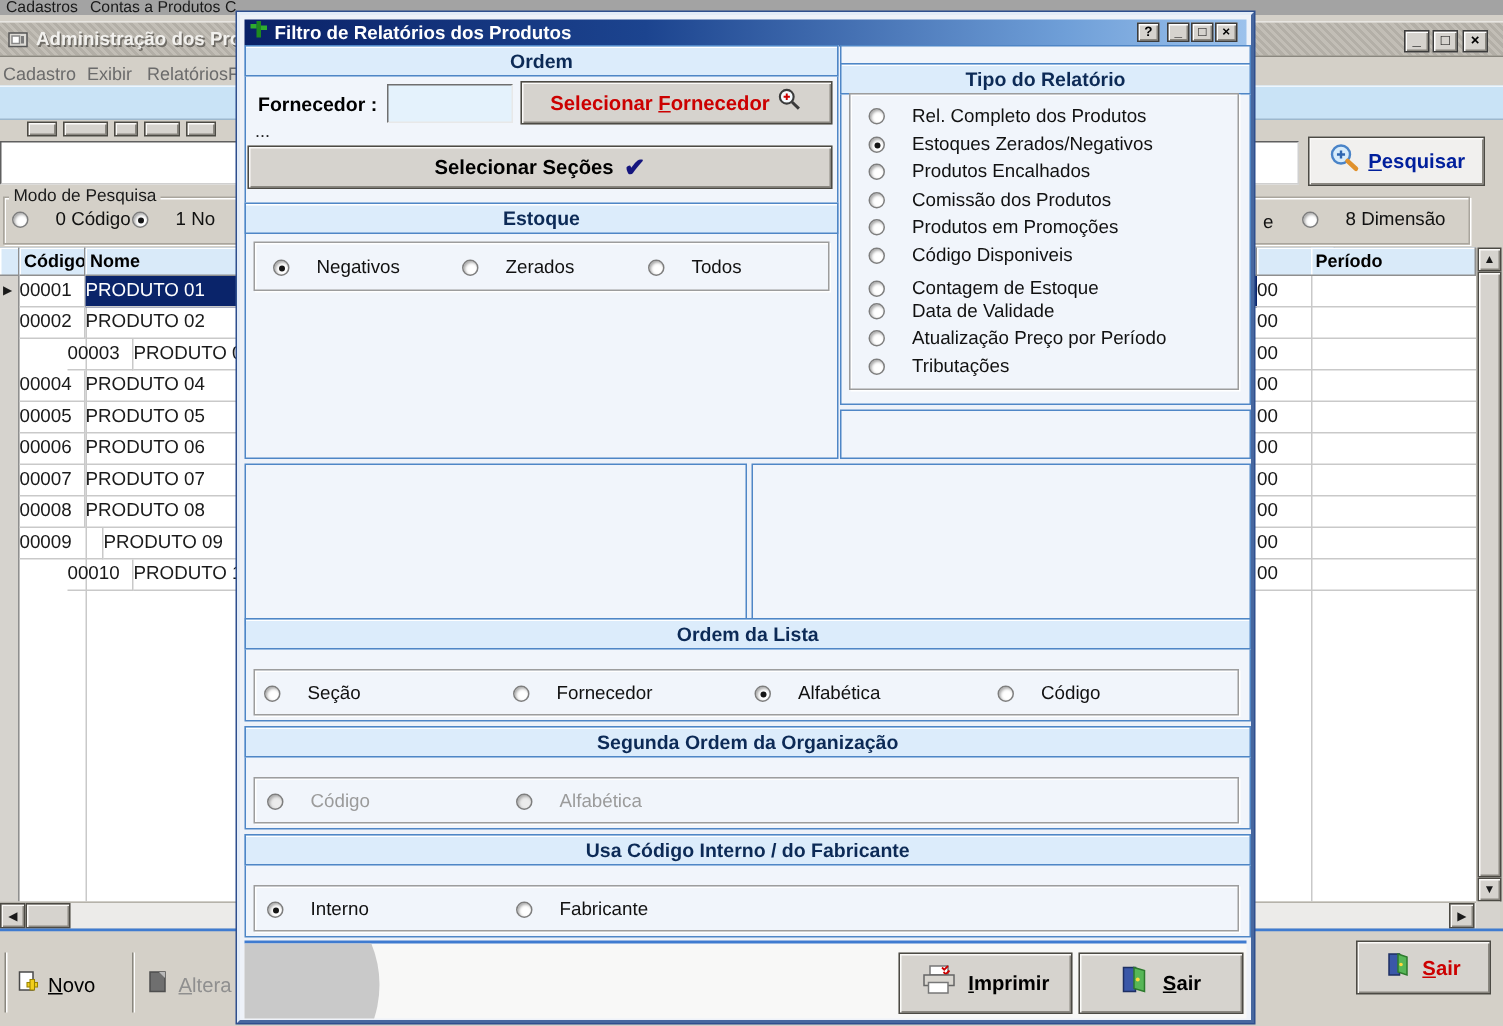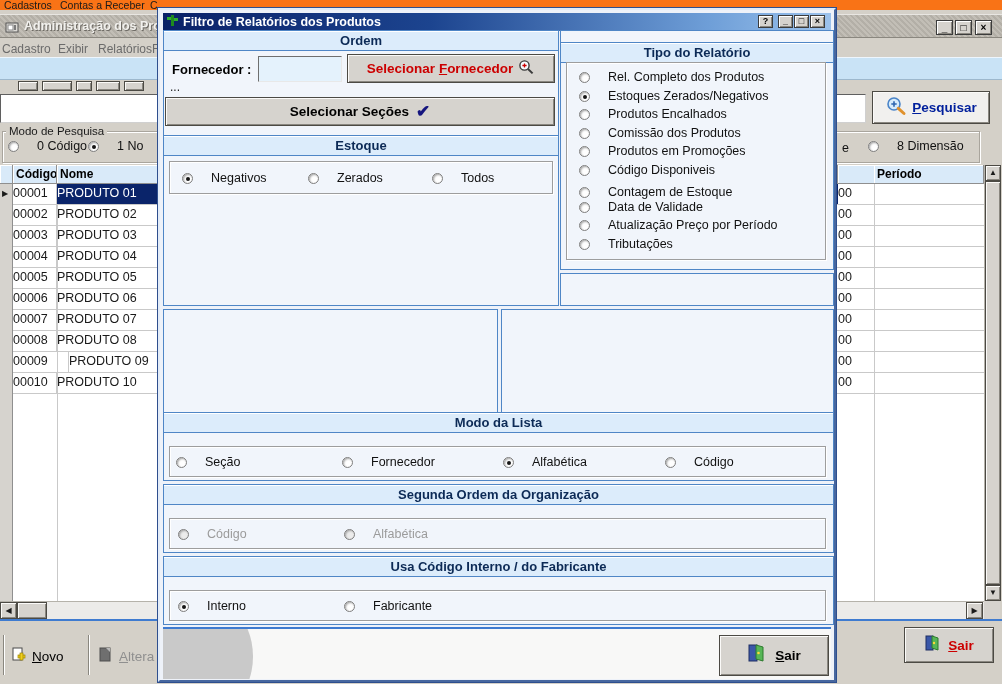--- a/index.html
+++ b/index.html
@@ -33,23 +33,23 @@
         white-space:nowrap; overflow:hidden; }
   .cell { font-size:12.5px; padding:2px 0; border-bottom:1px solid #c9c9c9; white-space:nowrap; overflow:hidden; color:#1a1a1a; }
   .menu-item { display:inline-block; margin-right:14px; }
   .arrglyph { font-size:8px; color:#1a1a1a; line-height:1; }
 </style>
 </head>
 <body>
 
 <div id="screen">
 
-  <div class="abs" style="left:0;top:0;width:1002px;height:10px;background:#f97316;overflow:hidden;font-size:10.5px;line-height:10px;color:#1a1a1a;">
+  <div class="abs" style="left:0;top:0;width:1002px;height:10px;background:#a3a3a3;overflow:hidden;font-size:10.5px;line-height:10px;color:#1a1a1a;">
     <span class="abs menu-item" style="left:4px;top:0;">Cadastros</span>
-    <span class="abs menu-item" style="left:60px;top:0;">Contas a Receber</span>
+    <span class="abs menu-item" style="left:60px;top:0;">Contas a Produtos</span>
     <span class="abs menu-item" style="left:150px;top:0;">C</span>
   </div>
 
   <div class="abs" style="left:0;top:14px;width:1002px;height:24px;
               background:repeating-linear-gradient(45deg,#b3afa7 0 2px,#c2beb6 2px 4px);
               border-top:1px solid #e8e6e2;border-bottom:1px solid #8a877f;">
     <span class="abs" style="left:5px;top:5px;">
       <svg width="14" height="13">
           <rect x="1" y="2" width="12" height="9" fill="#dddbd6" stroke="#555"></rect>
           <rect x="3" y="4" width="5" height="5" fill="#fff" stroke="#888"></rect>
@@ -125,21 +125,21 @@
   <div class="abs" style="left:13px;top:184px;width:825px;">
     <div style="display:flex;height:21px;">
       <div class="cell" style="width:44px;border-right:1px solid #c9c9c9;">00001</div>
       <div class="cell" style="flex:1;background:#0a246a;color:#fff;">PRODUTO 01</div>
     </div>
     <div style="display:flex;height:21px;">
       <div class="cell" style="width:44px;border-right:1px solid #c9c9c9;">00002</div>
       <div class="cell" style="flex:1;">PRODUTO 02</div>
     </div>
     <div style="display:flex;height:21px;">
-      <div class="cell" style="width:44px;border-right:1px solid #c9c9c9;">00003</div>
+      <div class="cell" style="width:44px;border-right:1px solid #c9c9c9;margin-left:32px;">00003</div>
       <div class="cell" style="flex:1;">PRODUTO 03</div>
     </div>
     <div style="display:flex;height:21px;">
       <div class="cell" style="width:44px;border-right:1px solid #c9c9c9;">00004</div>
       <div class="cell" style="flex:1;">PRODUTO 04</div>
     </div>
     <div style="display:flex;height:21px;">
       <div class="cell" style="width:44px;border-right:1px solid #c9c9c9;">00005</div>
       <div class="cell" style="flex:1;">PRODUTO 05</div>
     </div>
@@ -153,21 +153,21 @@
     </div>
     <div style="display:flex;height:21px;">
       <div class="cell" style="width:44px;border-right:1px solid #c9c9c9;">00008</div>
       <div class="cell" style="flex:1;">PRODUTO 08</div>
     </div>
     <div style="display:flex;height:21px;">
       <div class="cell" style="width:56px;border-right:1px solid #c9c9c9;">00009</div>
       <div class="cell" style="flex:1;">PRODUTO 09</div>
     </div>
     <div style="display:flex;height:21px;">
-      <div class="cell" style="width:44px;border-right:1px solid #c9c9c9;">00010</div>
+      <div class="cell" style="width:44px;border-right:1px solid #c9c9c9;margin-left:32px;">00010</div>
       <div class="cell" style="flex:1;">PRODUTO 10</div>
     </div>
   </div>
 
   <div class="abs" style="left:838px;top:184px;width:146px;">
     <div style="display:flex;height:21px;">
       <div class="cell" style="width:36px;">00</div>
       <div class="cell" style="flex:1;"></div>
     </div>
     <div style="display:flex;height:21px;">
@@ -367,21 +367,21 @@
       <div class="abs rrow" style="left:12px;top:174px;">
         <span class="radio"></span>
         <span>Tributações</span>
       </div>
     </div>
 
     <div class="abs bluebox" style="left:3px;top:299px;width:335px;height:108px;"></div>
     <div class="abs bluebox" style="left:341px;top:299px;width:333px;height:108px;"></div>
 
     <div class="abs bluebox" style="left:3px;top:402px;width:671px;height:69px;"></div>
-    <div class="abs hdr" style="left:3px;top:402px;width:671px;height:21px;">Modo da Lista</div>
+    <div class="abs hdr" style="left:3px;top:402px;width:671px;height:21px;">Ordem da Lista</div>
     <div class="abs frame" style="left:9px;top:436px;width:657px;height:31px;">
       <div class="abs rrow" style="left:6px;top:8px;">
         <span class="radio"></span>
         <span>Seção</span>
       </div>
       <div class="abs rrow" style="left:172px;top:8px;">
         <span class="radio"></span>
         <span>Fornecedor</span>
       </div>
       <div class="abs rrow" style="left:333px;top:8px;">
@@ -415,20 +415,32 @@
         <span>Interno</span>
       </div>
       <div class="abs rrow" style="left:174px;top:8px;align-items:center;">
         <span class="radio"></span>
         <span>Fabricante</span>
       </div>
     </div>
 
     <div class="abs" style="left:3px;top:617px;width:668px;height:52px;background:#f8f8f7;border-top:2px solid #3f7bd0;overflow:hidden;">
       <div class="abs" style="left:-55px;top:-45px;width:145px;height:145px;border-radius:50%;background:#c9c9c9;"></div>
+      <div class="abs btn3" style="left:436px;top:6px;width:116px;height:41px;display:flex;align-items:center;justify-content:center;gap:7px;">
+        <span>
+          <svg width="24" height="21">
+            <rect x="6" y="1" width="12" height="6" fill="#fff" stroke="#777"></rect>
+            <path d="M14 2 l1.5 1.5 L18 1" stroke="#cc0000" stroke-width="1.2" fill="none"></path>
+            <path d="M15 5 l1.5 1.5 L19 4" stroke="#cc0000" stroke-width="1.2" fill="none"></path>
+            <rect x="2" y="7" width="20" height="7" fill="#d9d6d0" stroke="#666"></rect>
+            <rect x="5" y="12" width="13" height="7" fill="#fff" stroke="#777"></rect>
+          </svg>
+        </span>
+        <span style="font-weight:bold;font-size:13.5px;color:#000;"><span></span><span class="u">I</span><span>mprimir</span></span>
+      </div>
       <div class="abs btn3" style="left:556px;top:6px;width:110px;height:41px;display:flex;align-items:center;justify-content:center;gap:8px;">
         <span>
           <svg width="20" height="19">
             <rect x="2" y="1" width="8" height="16" fill="#3a57a8" stroke="#1e2f63"></rect>
             <polygon points="9,1 16,3 16,17 9,15" fill="#57b657" stroke="#2d7a2d"></polygon>
             <circle cx="11.5" cy="9" r="1.3" fill="#ffd83d"></circle>
           </svg>
         </span>
         <span style="font-weight:bold;font-size:13.5px;color:#000;"><span></span><span class="u">S</span><span>air</span></span>
       </div>

